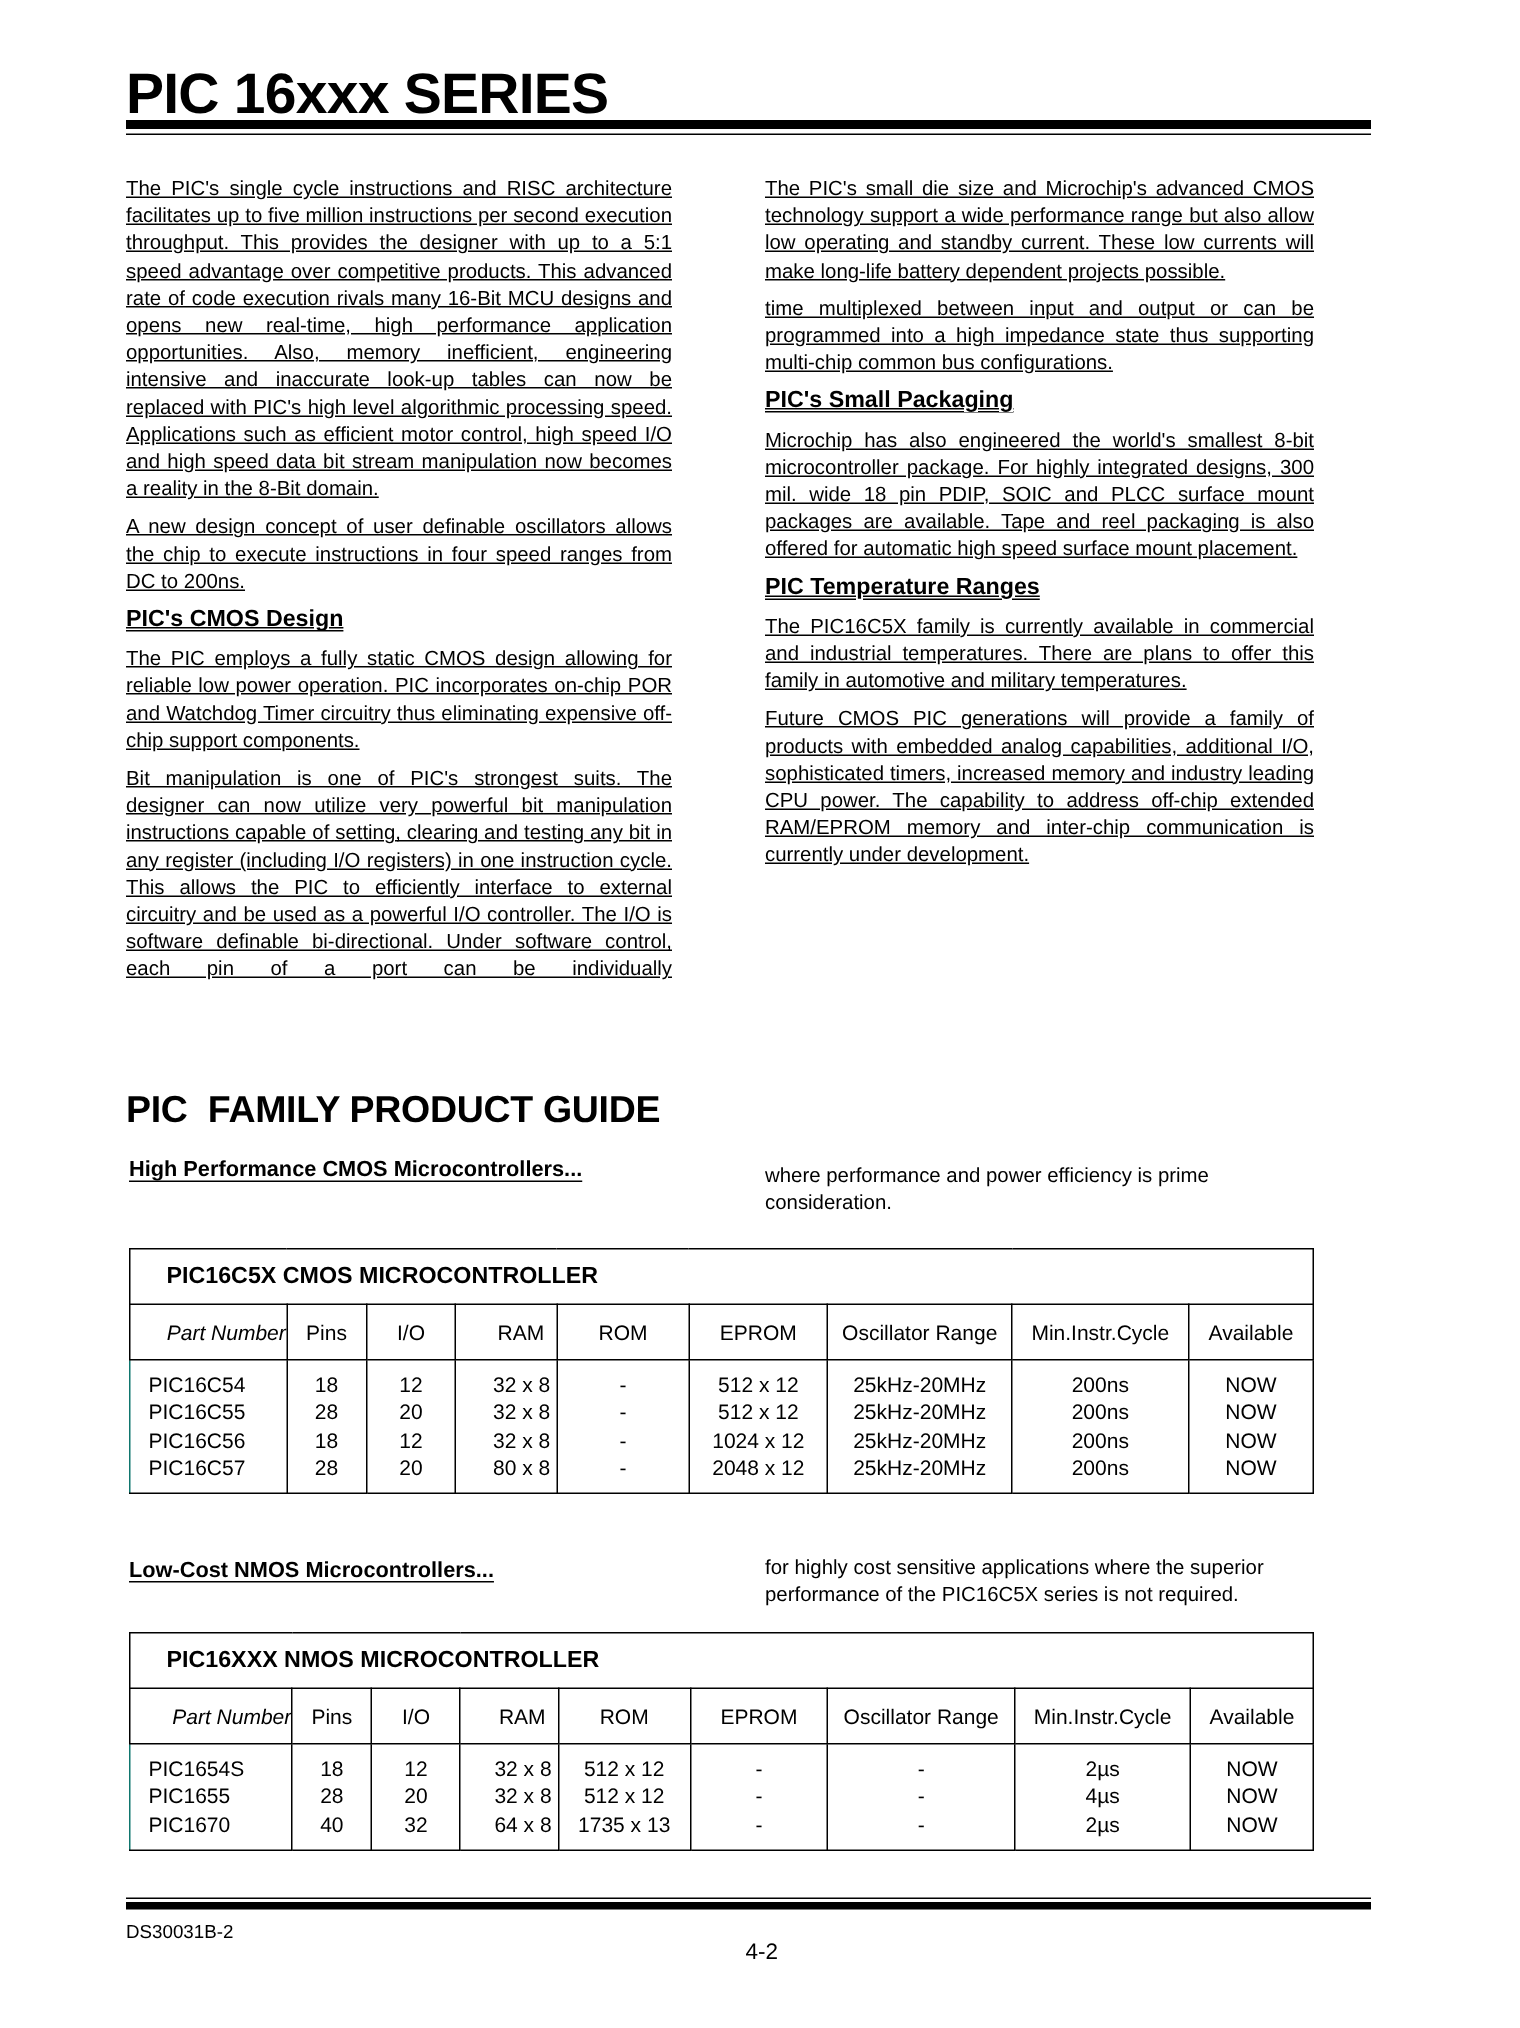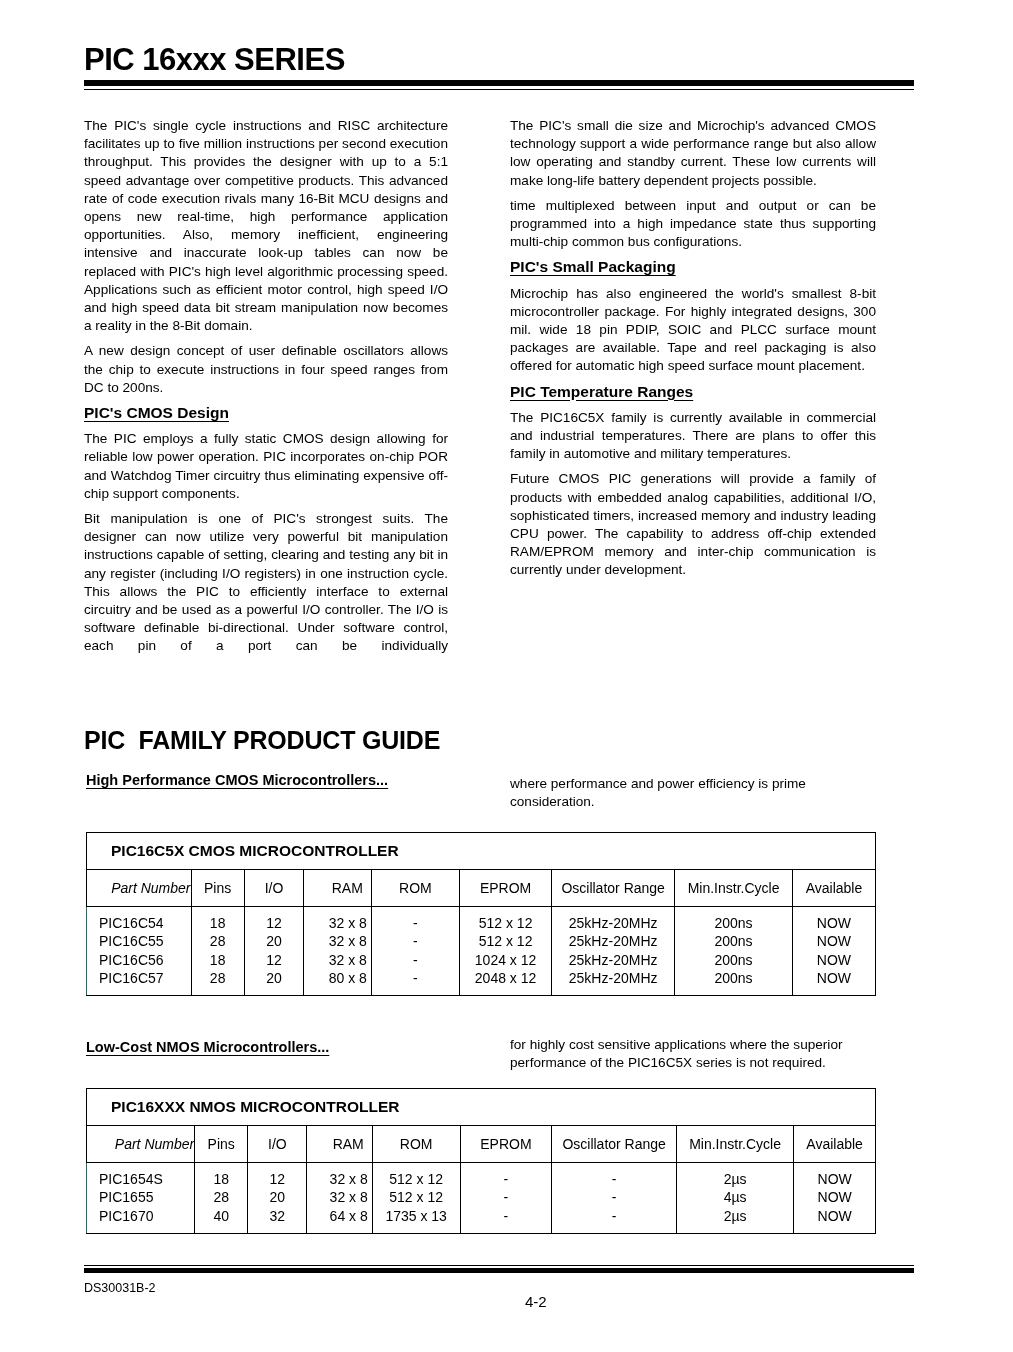--- a/index.html
+++ b/index.html
@@ -2,26 +2,26 @@
 <html><head>
 <meta charset="utf-8">
 <style>
   html, body { margin: 0; padding: 0; background: #ffffff; }
   body {
     width: 1013px; height: 1352px; position: relative; overflow: hidden;
     font-family: "Liberation Sans", "DejaVu Sans", sans-serif; color: #000;
   }
   .title {
     position: absolute; left: 84px; top: 42px;
-    font-size: 31px; font-weight: bold; letter-spacing: -0.5px; margin: 0;
+    font-size: 38px; font-weight: bold; letter-spacing: -0.5px; margin: 0;
   }
   .rule-thick { position: absolute; left: 84px; width: 830px; height: 6px; background: #000; }
   .rule-thin  { position: absolute; left: 84px; width: 830px; height: 1px; background: #000; }
 
-  .col { position: absolute; width: 364px; font-size: 13.6px; line-height: 18.2px; }
+  .col { position: absolute; width: 364px; font-size: 13.6px; line-height: 18.2px; text-decoration: underline; }
   .col p { margin: 0 0 7px 0; text-align: justify; }
   .col h3 {
     margin: 4px 0 8px 0; font-size: 15.5px; font-weight: bold;
     text-decoration: underline; text-underline-offset: 3px;
   }
   .col-left { left: 84px; top: 117px; }
   .col-right { left: 510px; top: 117px; width: 366px; }
 
   .section-title {
     position: absolute; left: 84px; top: 726px; margin: 0;
@@ -52,21 +52,21 @@
   table.spec .body td {
     vertical-align: top; padding-top: 7px; padding-bottom: 8px; line-height: 18.3px;
     border-bottom: 1px solid #000; text-align: center;
   }
   table.spec .body td.left { text-align: left; padding-left: 12px; }
   table.spec .body td.right { text-align: right; padding-right: 4px; }
   .cell-line { display: block; white-space: nowrap; }
 
   .footer-left { position: absolute; left: 84px; top: 1281px; font-size: 12.5px; }
   .footer-right { position: absolute; right: 136px; top: 1319px; font-size: 12.5px; margin-top: 32px; }
-  .footer-page { position: absolute; left: 497px; top: 1293px; font-size: 15px; margin-left: 28px; }
+  .footer-page { position: absolute; left: 497px; top: 1293px; font-size: 15px; }
 </style>
 </head>
 <body>
 
 <h1 class="title">PIC 16xxx SERIES</h1>
 <div class="rule-thick" style="top:80px"></div>
 <div class="rule-thin" style="top:89px"></div>
 
 <div class="col col-left">
   <p>The PIC's single cycle instructions and RISC architecture facilitates up to five million instructions per second execution throughput. This provides the designer with up to a 5:1 speed advantage over competitive products. This advanced rate of code execution rivals many 16-Bit MCU designs and opens new real-time, high performance application opportunities. Also, memory inefficient, engineering intensive and inaccurate look-up tables can now be replaced with PIC's high level algorithmic processing speed. Applications such as efficient motor control, high speed I/O and high speed data bit stream manipulation now becomes a reality in the 8-Bit domain.</p>

